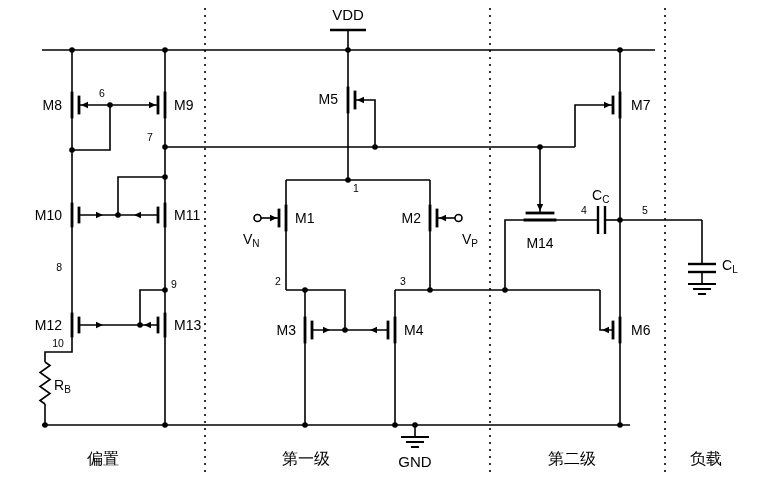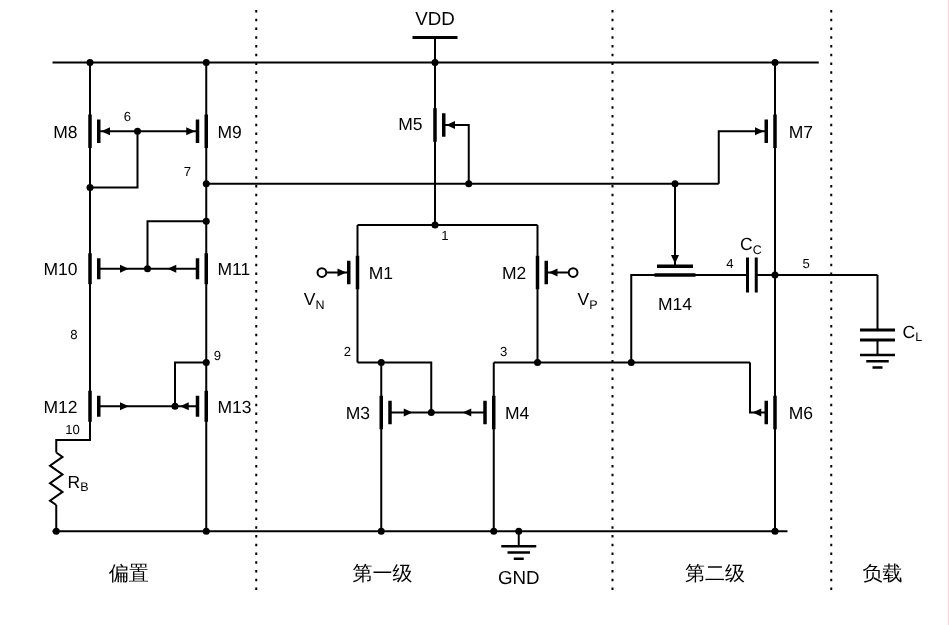--- a/index.html
+++ b/index.html
@@ -1,16 +1,16 @@
 <!DOCTYPE html>
 <html><head>
 <meta charset="utf-8">
 <style>
   html,body{margin:0;padding:0;background:#fff}
-  .stage{width:759px;height:500px;margin:0 auto;background:#ef4444}
+  .stage{width:759px;height:500px;margin:0 auto;background:#14532d}
   svg{font-family:"Liberation Sans",sans-serif;display:block;background:#fff}
   .w{stroke:#000;stroke-width:1.6;fill:none}
   .bar{stroke:#000;stroke-width:2.8;fill:none;stroke-linecap:square}
   .plate{stroke:#000;stroke-width:2.4;fill:none}
   .gbar{stroke:#000;stroke-width:2;fill:none}
   .dot{fill:#000;stroke:none}
   .arr{fill:#000;stroke:none}
   .term{fill:#fff;stroke:#000;stroke-width:1.6}
   .lbl{font-size:14px;fill:#000}
   .sub{font-size:10px}

